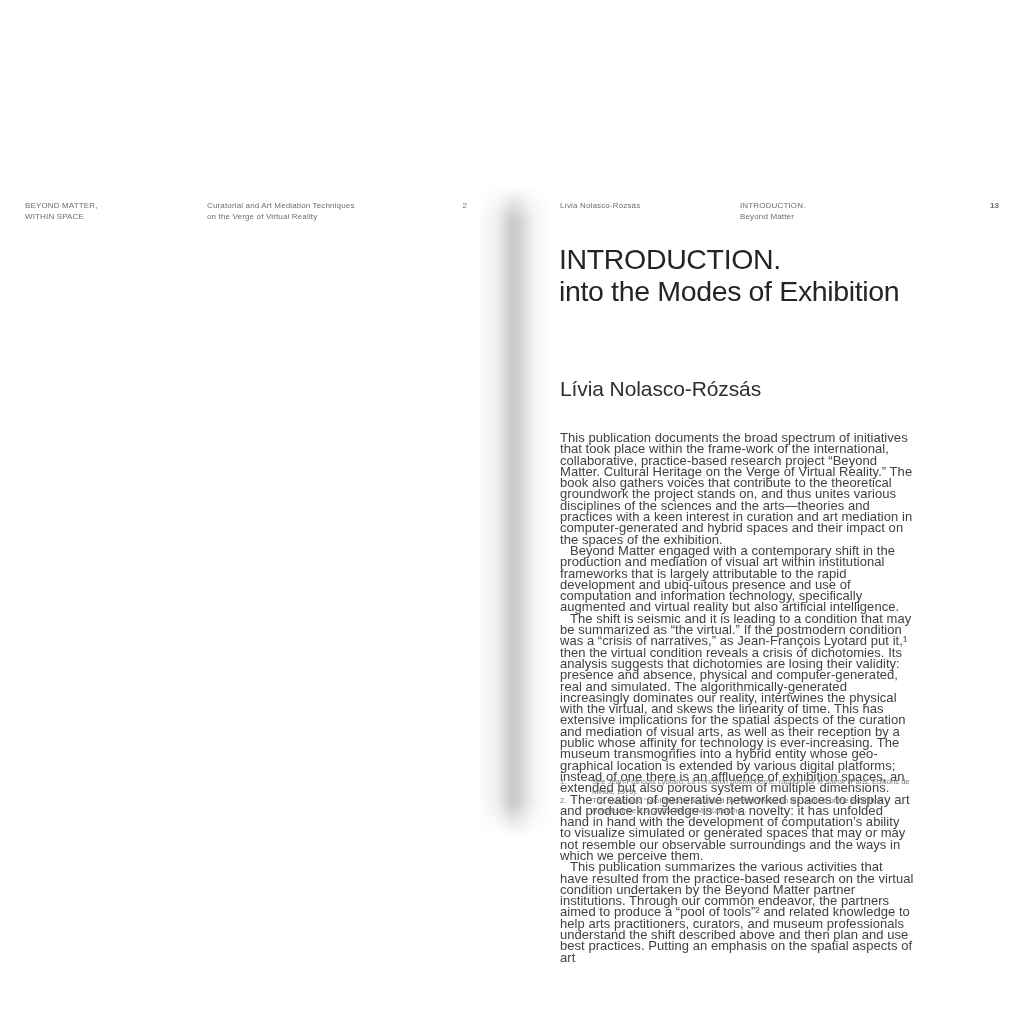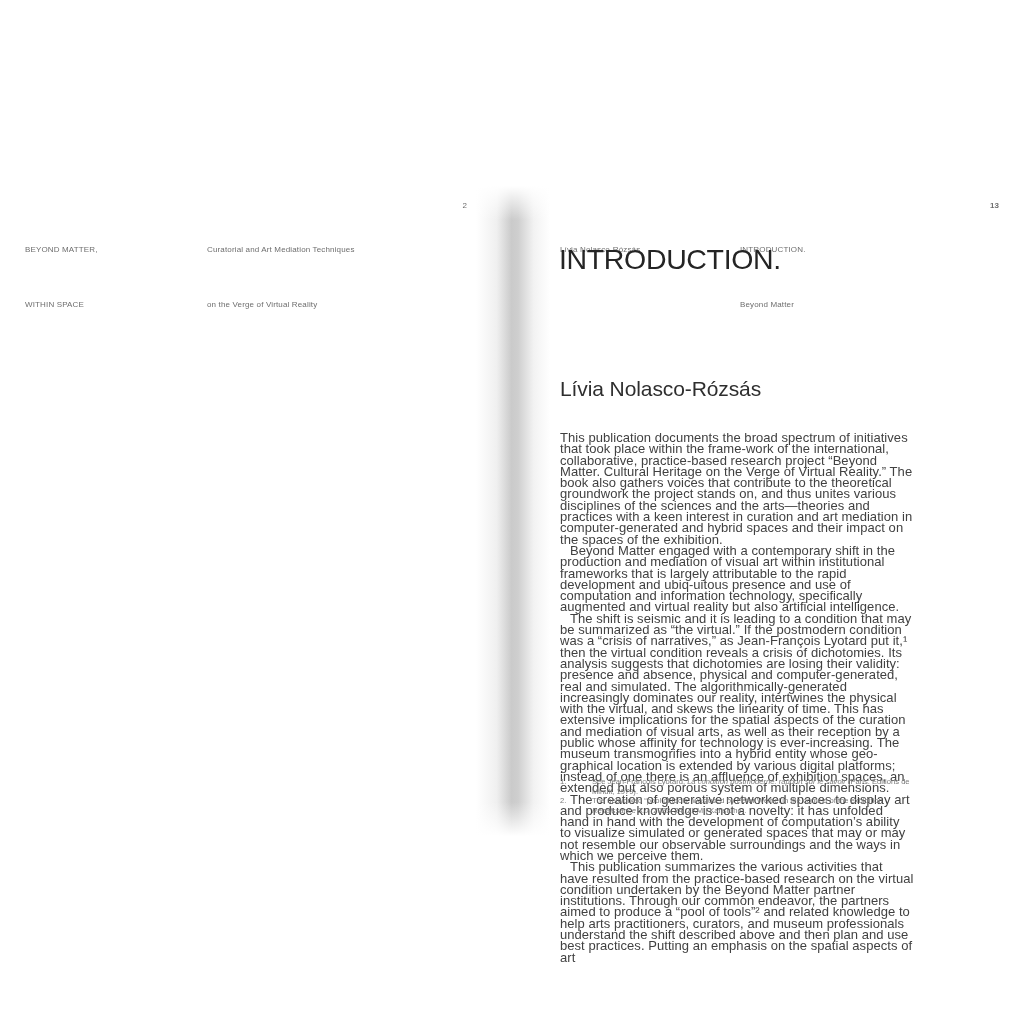--- a/index.html
+++ b/index.html
@@ -39,21 +39,21 @@
   .gutter::before { top: 0; background: linear-gradient(to bottom, #ffffff, rgba(255,255,255,0)); }
   .gutter::after  { bottom: 0; background: linear-gradient(to top, #ffffff, rgba(255,255,255,0)); }
 
   .runhead {
     position: absolute;
     font-size: 8px;
     line-height: 10.5px;
     color: #6e6e6e;
     letter-spacing: 0.15px;
   }
-  .runhead span { display: block; margin-top: 44px; }
+  .runhead span { display: block; }
   .pagenum {
     position: absolute;
     font-size: 8px;
     color: #6e6e6e;
     width: 20px;
     text-align: right;
   }
 
   .title {
     position: absolute;
@@ -128,20 +128,21 @@
     <span>Lívia Nolasco-Rózsás</span>
   </div>
   <div class="runhead" style="left:740px; top:201px;">
     <span>INTRODUCTION.</span>
     <span>Beyond Matter</span>
   </div>
   <div class="pagenum" style="left:979px; top:201px;font-weight:bold;">13</div>
 
   <h1 class="title">
     <span>INTRODUCTION.</span>
+    <span>into the Modes of Exhibition</span>
   </h1>
 
   <h2 class="author">Lívia Nolasco-Rózsás</h2>
 
   <div class="bodytext">
     <p>This publication documents the broad spectrum of initiatives that took place within the frame-work of the international, collaborative, practice-based research project “Beyond Matter. Cultural Heritage on the Verge of Virtual Reality.” The book also gathers voices that contribute to the theoretical groundwork the project stands on, and thus unites various disciplines of the sciences and the arts—theories and practices with a keen interest in curation and art mediation in computer-generated and hybrid spaces and their impact on the spaces of the exhibition.</p>
     <p>Beyond Matter engaged with a contemporary shift in the production and mediation of visual art within institutional frameworks that is largely attributable to the rapid development and ubiq-uitous presence and use of computation and information technology, specifically augmented and virtual reality but also artificial intelligence.</p>
     <p>The shift is seismic and it is leading to a condition that may be summarized as “the virtual.” If the postmodern condition was a “crisis of narratives,” as Jean-François Lyotard put it,¹ then the virtual condition reveals a crisis of dichotomies. Its analysis suggests that dichotomies are losing their validity: presence and absence, physical and computer-generated, real and simulated. The algorithmically-generated increasingly dominates our reality, intertwines the physical with the virtual, and skews the linearity of time. This has extensive implications for the spatial aspects of the curation and mediation of visual arts, as well as their reception by a public whose affinity for technology is ever-increasing. The museum transmogrifies into a hybrid entity whose geo-graphical location is extended by various digital platforms; instead of one there is an affluence of exhibition spaces, an extended but also porous system of multiple dimensions.</p>
     <p>The creation of generative networked spaces to display art and produce knowledge is not a novelty: it has unfolded hand in hand with the development of computation’s ability to visualize simulated or generated spaces that may or may not resemble our observable surroundings and the ways in which we perceive them.</p>
     <p>This publication summarizes the various activities that have resulted from the practice-based research on the virtual condition undertaken by the Beyond Matter partner institutions. Through our common endeavor, the partners aimed to produce a “pool of tools”² and related knowledge to help arts practitioners, curators, and museum professionals understand the shift described above and then plan and use best practices. Putting an emphasis on the spatial aspects of art</p>

